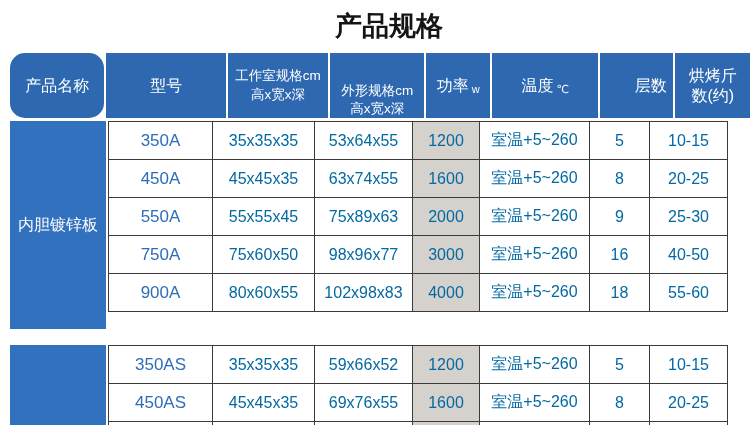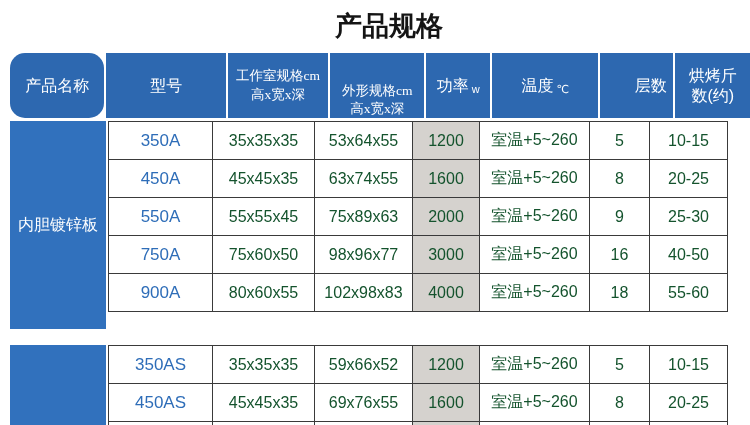--- a/index.html
+++ b/index.html
@@ -34,21 +34,21 @@
     display: flex;
     flex-direction: column;
     align-items: center;
     justify-content: center;
     text-align: center;
     margin-right: 2px;
     font-size: 16px;
     line-height: 1.25;
   }
   .th:last-child { margin-right: 0; }
-  .th .small-line { font-size: 13.5px; line-height: 1.35; font-family: Liberation Serif, serif; }
+  .th .small-line { font-size: 13.5px; line-height: 1.35; }
   .th .with-unit { display: flex; align-items: flex-end; }
   .th .unit { font-size: 11px; margin-left: 3px; position: relative; top: 1px; }
   .w-c1 { width: 96px; border-radius: 15px; }
   .w-c2 { width: 122px; }
   .w-c3 { width: 102px; }
   .w-c4 { width: 96px; justify-content: flex-end; }
   .w-c5 { width: 65px; }
   .w-c6 { width: 108px; }
   .w-c7 { width: 74px; padding-left: 28px; }
   .w-c8 { width: 76px; }
@@ -81,21 +81,21 @@
     border-left: 1px solid #3a3a3a;
     background: #ffffff;
   }
   .cell {
     border-right: 1px solid #3a3a3a;
     border-bottom: 1px solid #3a3a3a;
     display: flex;
     align-items: center;
     justify-content: center;
     font-size: 16px;
-    color: #14532d;
+    color: #0369a1;
     white-space: nowrap;
   }
   .cell.model {
     color: #2e6db8;
     font-weight: normal;
     font-size: 17px;
   }
   .cell.power { background: #d5d2ce; }
 </style>
 </head>

